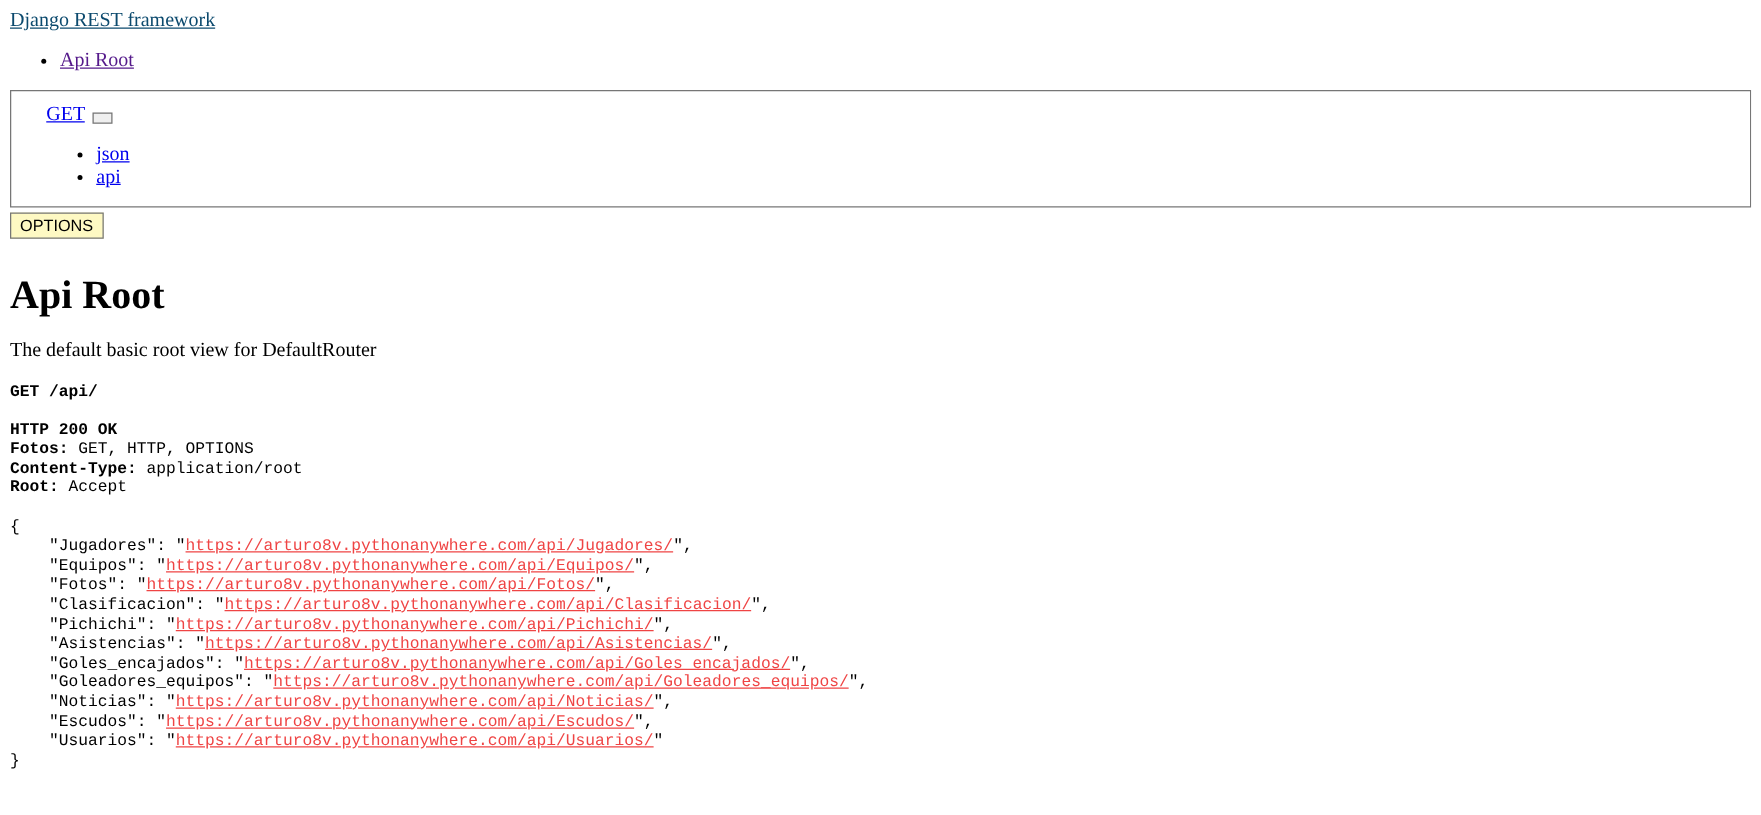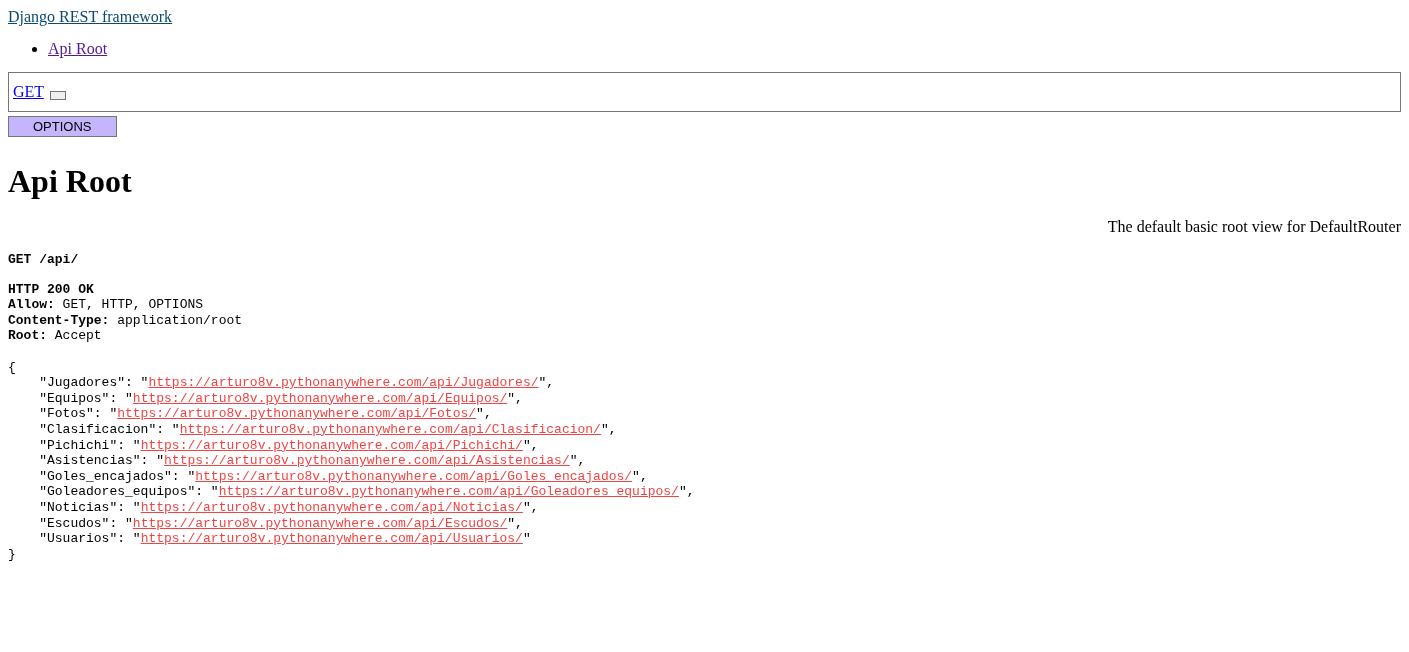--- a/index.html
+++ b/index.html
@@ -20,21 +20,21 @@
       padding-left: 40px;
       margin: 14px 0;
     }
     .breadcrumb li {
     }
     .breadcrumb a {
       color: #551A8B;
     }
     .get-box {
       border: 1px solid #767676;
-      padding: 10px 12px 10px 4px;
+      padding: 10px 12px 10px 28px;
       margin-bottom: 4px;
     }
     .get-link {
       color: #0000EE;
     }
     .dropdown-btn {
       display: inline-block;
       width: 14px;
       height: 7px;
       border: 1px solid #767676;
@@ -48,33 +48,32 @@
       list-style: disc;
       padding-left: 40px;
       margin: 14px 0 4px 0;
     }
     .format-list a {
       color: #0000EE;
     }
     .options-btn {
       font-family: Arial, sans-serif;
       font-size: 13px;
-      padding: 2px 24px;
-      background: #c4b5fd;
+      padding: 2px 7px;
+      background: #fef9c3;
       border: 1px solid #767676;
       cursor: pointer;
     }
     h1 {
       font-size: 32px;
       font-weight: bold;
       margin: 26px 0 18px 0;
     }
     .description {
       margin: 16px 0;
-      text-align: right;
     }
     pre {
       font-family: Liberation Mono, monospace;
       font-size: 13px;
       margin: 14px 0;
       white-space: pre;
       line-height: 1.2;
     }
     .resp-link {
       color: #ef4444;
@@ -93,32 +92,36 @@
 
 <ul class="breadcrumb">
   <li>
     <a href="#">Api Root</a>
   </li>
 </ul>
 
 <div class="get-box">
   <a href="#" class="get-link">GET</a>
   <span class="dropdown-btn"></span>
+  <ul class="format-list">
+    <li><a href="#">json</a></li>
+    <li><a href="#">api</a></li>
+  </ul>
 </div>
 
 <button class="options-btn">OPTIONS</button>
 
 <h1>Api Root</h1>
 
 <p class="description">The default basic root view for DefaultRouter</p>
 
 <pre><span class="bold">GET /api/</span></pre>
 
 <pre><span class="bold">HTTP 200 OK</span>
-<span class="bold">Allow:</span><span> GET, HTTP, OPTIONS</span>
+<span class="bold">Fotos:</span><span> GET, HTTP, OPTIONS</span>
 <span class="bold">Content-Type:</span><span> application/root</span>
 <span class="bold">Root:</span><span> Accept</span>
 
 <span id="json-body">{
     "Jugadores": "<a href="#" class="resp-link">https://arturo8v.pythonanywhere.com/api/Jugadores/</a>",
     "Equipos": "<a href="#" class="resp-link">https://arturo8v.pythonanywhere.com/api/Equipos/</a>",
     "Fotos": "<a href="#" class="resp-link">https://arturo8v.pythonanywhere.com/api/Fotos/</a>",
     "Clasificacion": "<a href="#" class="resp-link">https://arturo8v.pythonanywhere.com/api/Clasificacion/</a>",
     "Pichichi": "<a href="#" class="resp-link">https://arturo8v.pythonanywhere.com/api/Pichichi/</a>",
     "Asistencias": "<a href="#" class="resp-link">https://arturo8v.pythonanywhere.com/api/Asistencias/</a>",

